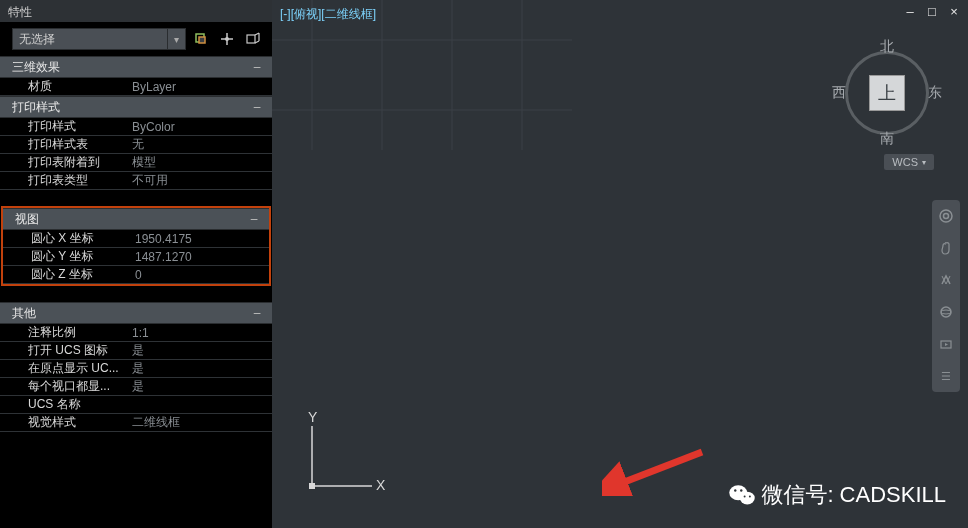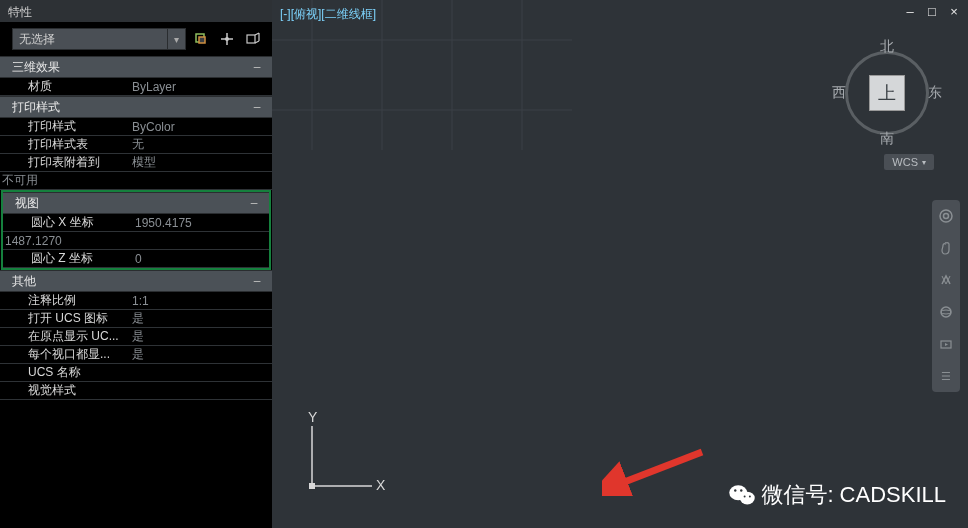--- a/index.html
+++ b/index.html
@@ -99,22 +99,22 @@
     overflow: hidden;
     text-overflow: ellipsis;
     white-space: nowrap;
   }
   .kv-val {
     flex: 1;
     color: #8a8f94;
     padding-left: 2px;
   }
   .highlight-box {
-    border: 2px solid #15803d;
-    margin: 0 1px;
+    border: 2px solid #c2410c;
+    margin: 16px 1px;
   }
   .canvas-area {
     flex: 1;
     position: relative;
     background: #2e3338;
     overflow: hidden;
   }
   .canvas-header {
     position: absolute;
     top: 4px;
@@ -296,33 +296,35 @@
     </div>
   <div class="kv-row">
       <div class="kv-key">打印样式表</div>
       <div class="kv-val">无</div>
     </div>
   <div class="kv-row">
       <div class="kv-key">打印表附着到</div>
       <div class="kv-val">模型</div>
     </div>
   <div class="kv-row">
+      <div class="kv-key">打印表类型</div>
       <div class="kv-val">不可用</div>
     </div>
 
   <div class="highlight-box">
     <div class="section-header">
       <span>视图</span>
       <span class="collapse">–</span>
     </div>
     <div class="kv-row">
         <div class="kv-key">圆心 X 坐标</div>
         <div class="kv-val">1950.4175</div>
       </div>
     <div class="kv-row">
+        <div class="kv-key">圆心 Y 坐标</div>
         <div class="kv-val">1487.1270</div>
       </div>
     <div class="kv-row">
         <div class="kv-key">圆心 Z 坐标</div>
         <div class="kv-val">0</div>
       </div>
   </div>
 
   <div class="section-header">
     <span>其他</span>
@@ -343,20 +345,21 @@
   <div class="kv-row">
       <div class="kv-key">每个视口都显...</div>
       <div class="kv-val">是</div>
     </div>
   <div class="kv-row">
       <div class="kv-key">UCS 名称</div>
       <div class="kv-val"></div>
     </div>
   <div class="kv-row">
       <div class="kv-key">视觉样式</div>
+      <div class="kv-val">二维线框</div>
     </div>
 </div>
 
 <div class="canvas-area">
   <svg class="grid">
     <g>
       <line x1="0" y1="40" x2="700" y2="40"></line>
         <line x1="0" y1="110" x2="700" y2="110"></line>
       <line x1="0" y1="180" x2="700" y2="180"></line>
         <line x1="0" y1="250" x2="700" y2="250"></line>

